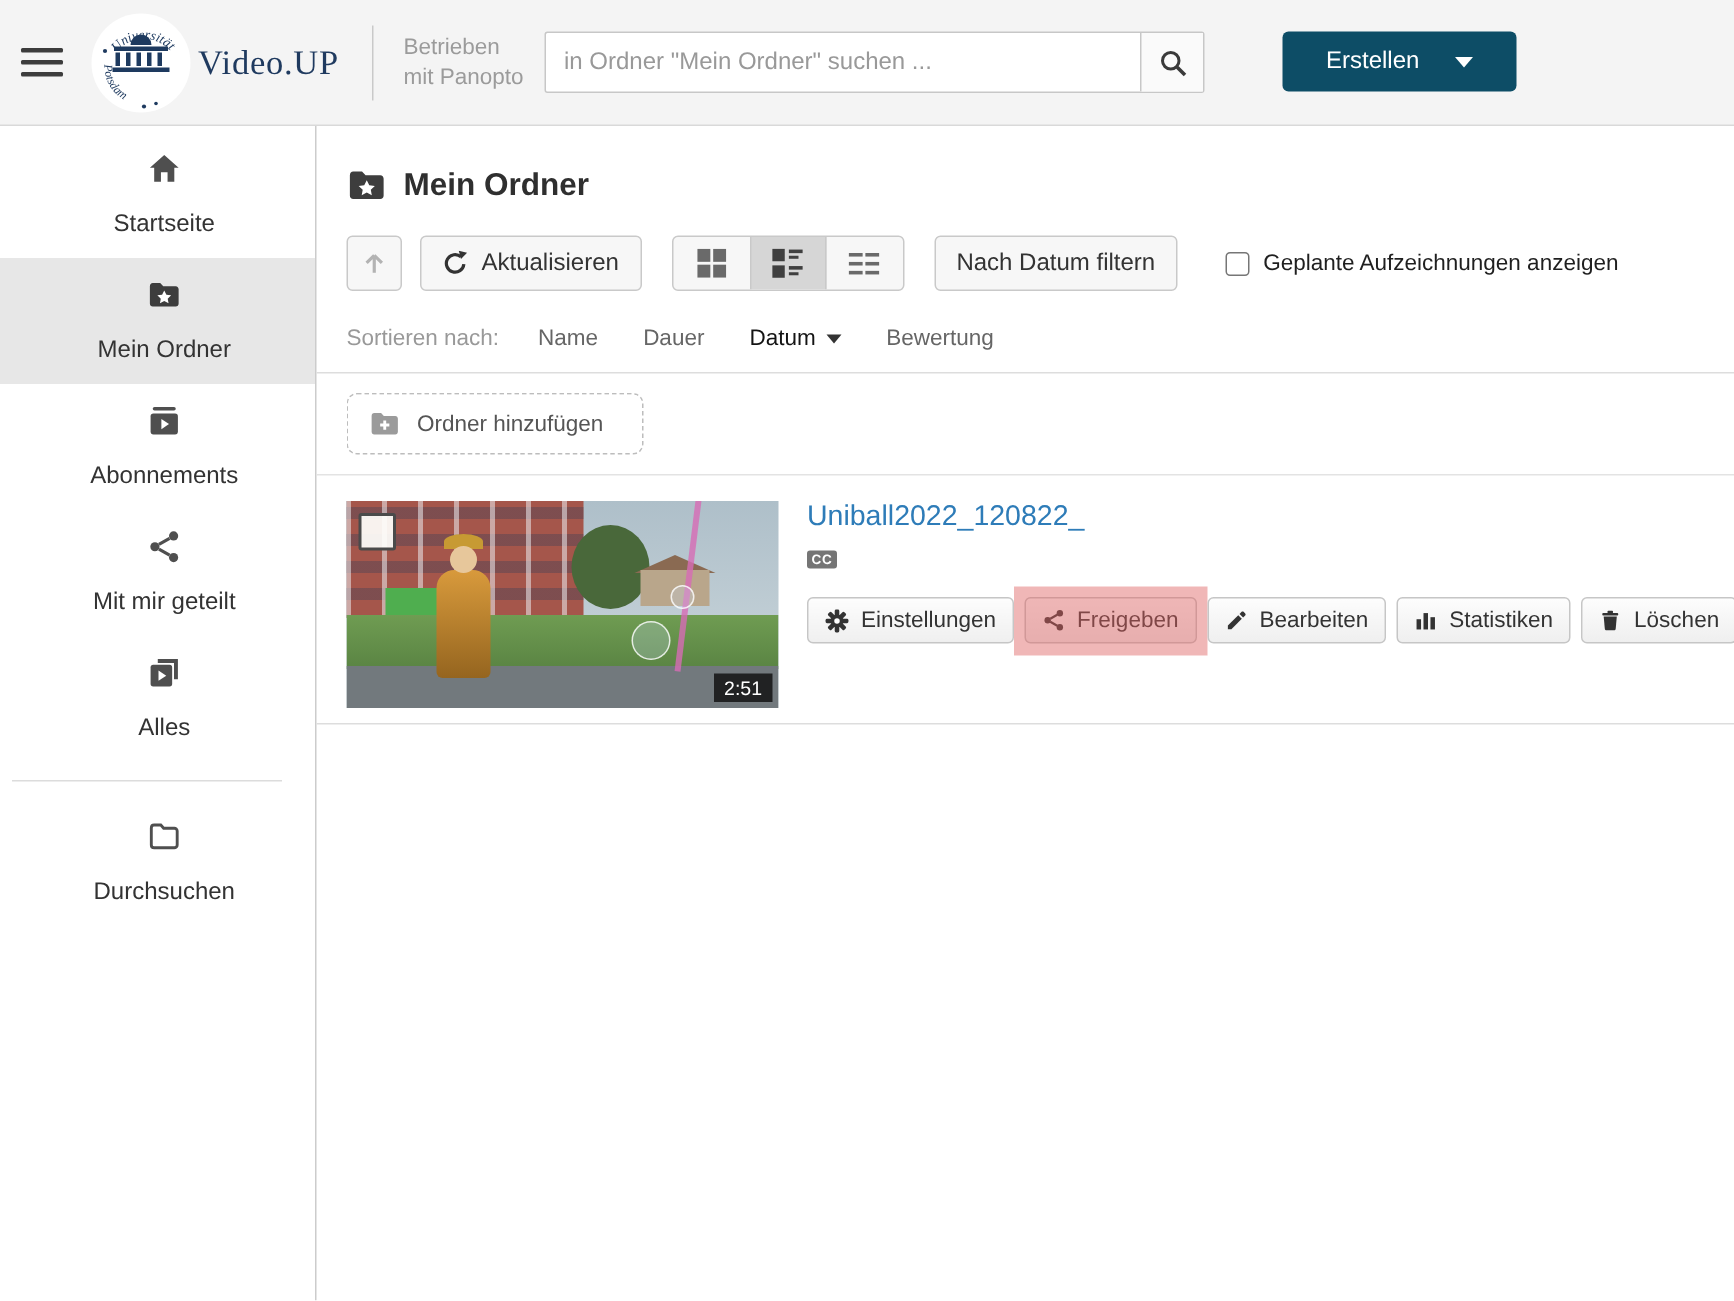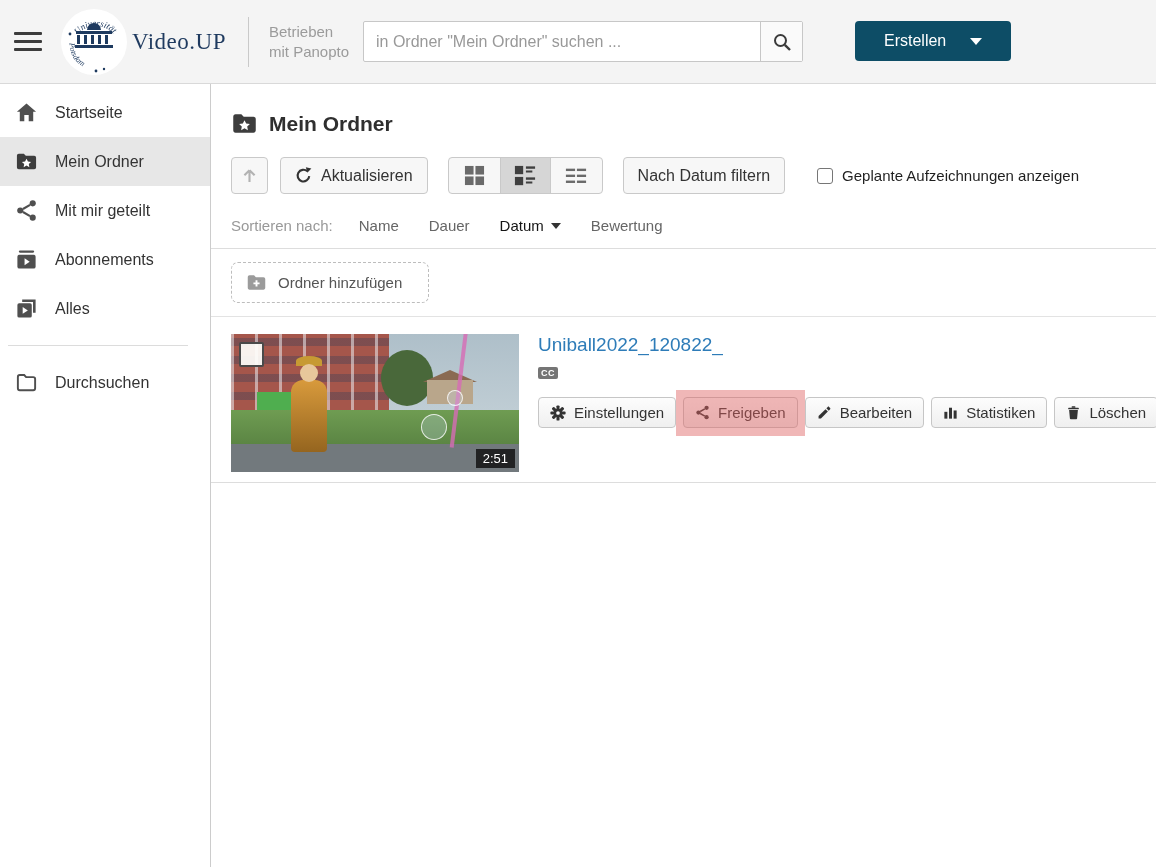--- a/index.html
+++ b/index.html
@@ -26,21 +26,21 @@
   .create-btn { position:absolute; left:855px; top:21px; height:40px; border:0;
     background:#0d4d66; color:#fff; font-size:16px; font-family:inherit;
     border-radius:4px; padding:0 29px; display:flex; align-items:center; gap:24px; cursor:pointer; }
   .caret-down { width:0; height:0; border-left:6px solid transparent;
     border-right:6px solid transparent; border-top:7px solid #fff; }
 
   
   .layout { display:flex; height:783px; }
   .sidebar { width:211px; flex:0 0 211px; border-right:1px solid #ccc; padding-top:4px; }
   .side-item { display:flex; align-items:center; gap:17px; padding:13px 6px 13px 15px;
-    font-size:16px; color:#333; cursor:pointer; }
+    font-size:16px; color:#333; cursor:pointer;flex-direction:column; }
   .side-item.selected { background:#e7e7e7; }
   .side-item svg { flex:0 0 auto; }
   .side-divider { height:1px; background:#dcdcdc; margin:12px 22px 12px 8px; }
 
   .content { flex:1; padding:20px 0 0 20px; position:relative; }
 
   
   .page-title-row { display:flex; align-items:center; gap:11px; margin:6px 0 20px; }
   .page-title { font-size:21px; color:#2f2f2f; }
   .toolbar { display:flex; align-items:center; }
@@ -185,34 +185,34 @@
     </div>
     <div class="side-item selected">
       <svg width="23" height="23" viewBox="0 0 24 24">
         <path d="M2 6c0-1.2.8-2.2 2-2.2h5.2L11.3 6h8.7c1.2 0 2 1 2 2.1v10c0 1.2-.8 2.1-2 2.1H4c-1.2 0-2-.9-2-2.1z" fill="#3d3d3d"></path>
         <path d="M12 9l1.5 3 3.3.4-2.4 2.3.6 3.2-3-1.6-3 1.6.6-3.2-2.4-2.3 3.3-.4z" fill="#fff"></path>
       </svg>
       <span>Mein Ordner</span>
     </div>
     <div class="side-item">
       <svg width="23" height="23" viewBox="0 0 24 24">
+        <rect x="4" y="2.5" width="16" height="2.4" rx="1.2" fill="#4f4f4f"></rect>
+        <rect x="2.5" y="7" width="19" height="14.5" rx="2" fill="#4f4f4f"></rect>
+        <path d="M10 10.7l5.3 3.6-5.3 3.6z" fill="#fff"></path>
+      </svg>
+      <span>Abonnements</span>
+    </div>
+    <div class="side-item">
+      <svg width="23" height="23" viewBox="0 0 24 24">
         <circle cx="18.5" cy="4.5" r="3.2" fill="#4f4f4f"></circle>
         <circle cx="5.5" cy="12" r="3.2" fill="#4f4f4f"></circle>
         <circle cx="18.5" cy="19.5" r="3.2" fill="#4f4f4f"></circle>
         <path d="M8.3 10.4l7.4-4.3M8.3 13.6l7.4 4.3" stroke="#4f4f4f" stroke-width="2.2" fill="none"></path>
       </svg>
       <span>Mit mir geteilt</span>
-    </div>
-    <div class="side-item">
-      <svg width="23" height="23" viewBox="0 0 24 24">
-        <rect x="4" y="2.5" width="16" height="2.4" rx="1.2" fill="#4f4f4f"></rect>
-        <rect x="2.5" y="7" width="19" height="14.5" rx="2" fill="#4f4f4f"></rect>
-        <path d="M10 10.7l5.3 3.6-5.3 3.6z" fill="#fff"></path>
-      </svg>
-      <span>Abonnements</span>
     </div>
     <div class="side-item">
       <svg width="23" height="23" viewBox="0 0 24 24">
         <path d="M7.5 2.5H21.5V16.5h-2.7V5.2H7.5z" fill="#4f4f4f"></path>
         <rect x="2.5" y="6.5" width="15" height="15" rx="1.8" fill="#4f4f4f"></rect>
         <path d="M8 10.5l5.4 3.5L8 17.5z" fill="#fff"></path>
       </svg>
       <span>Alles</span>
     </div>
     <div class="side-divider"></div>

